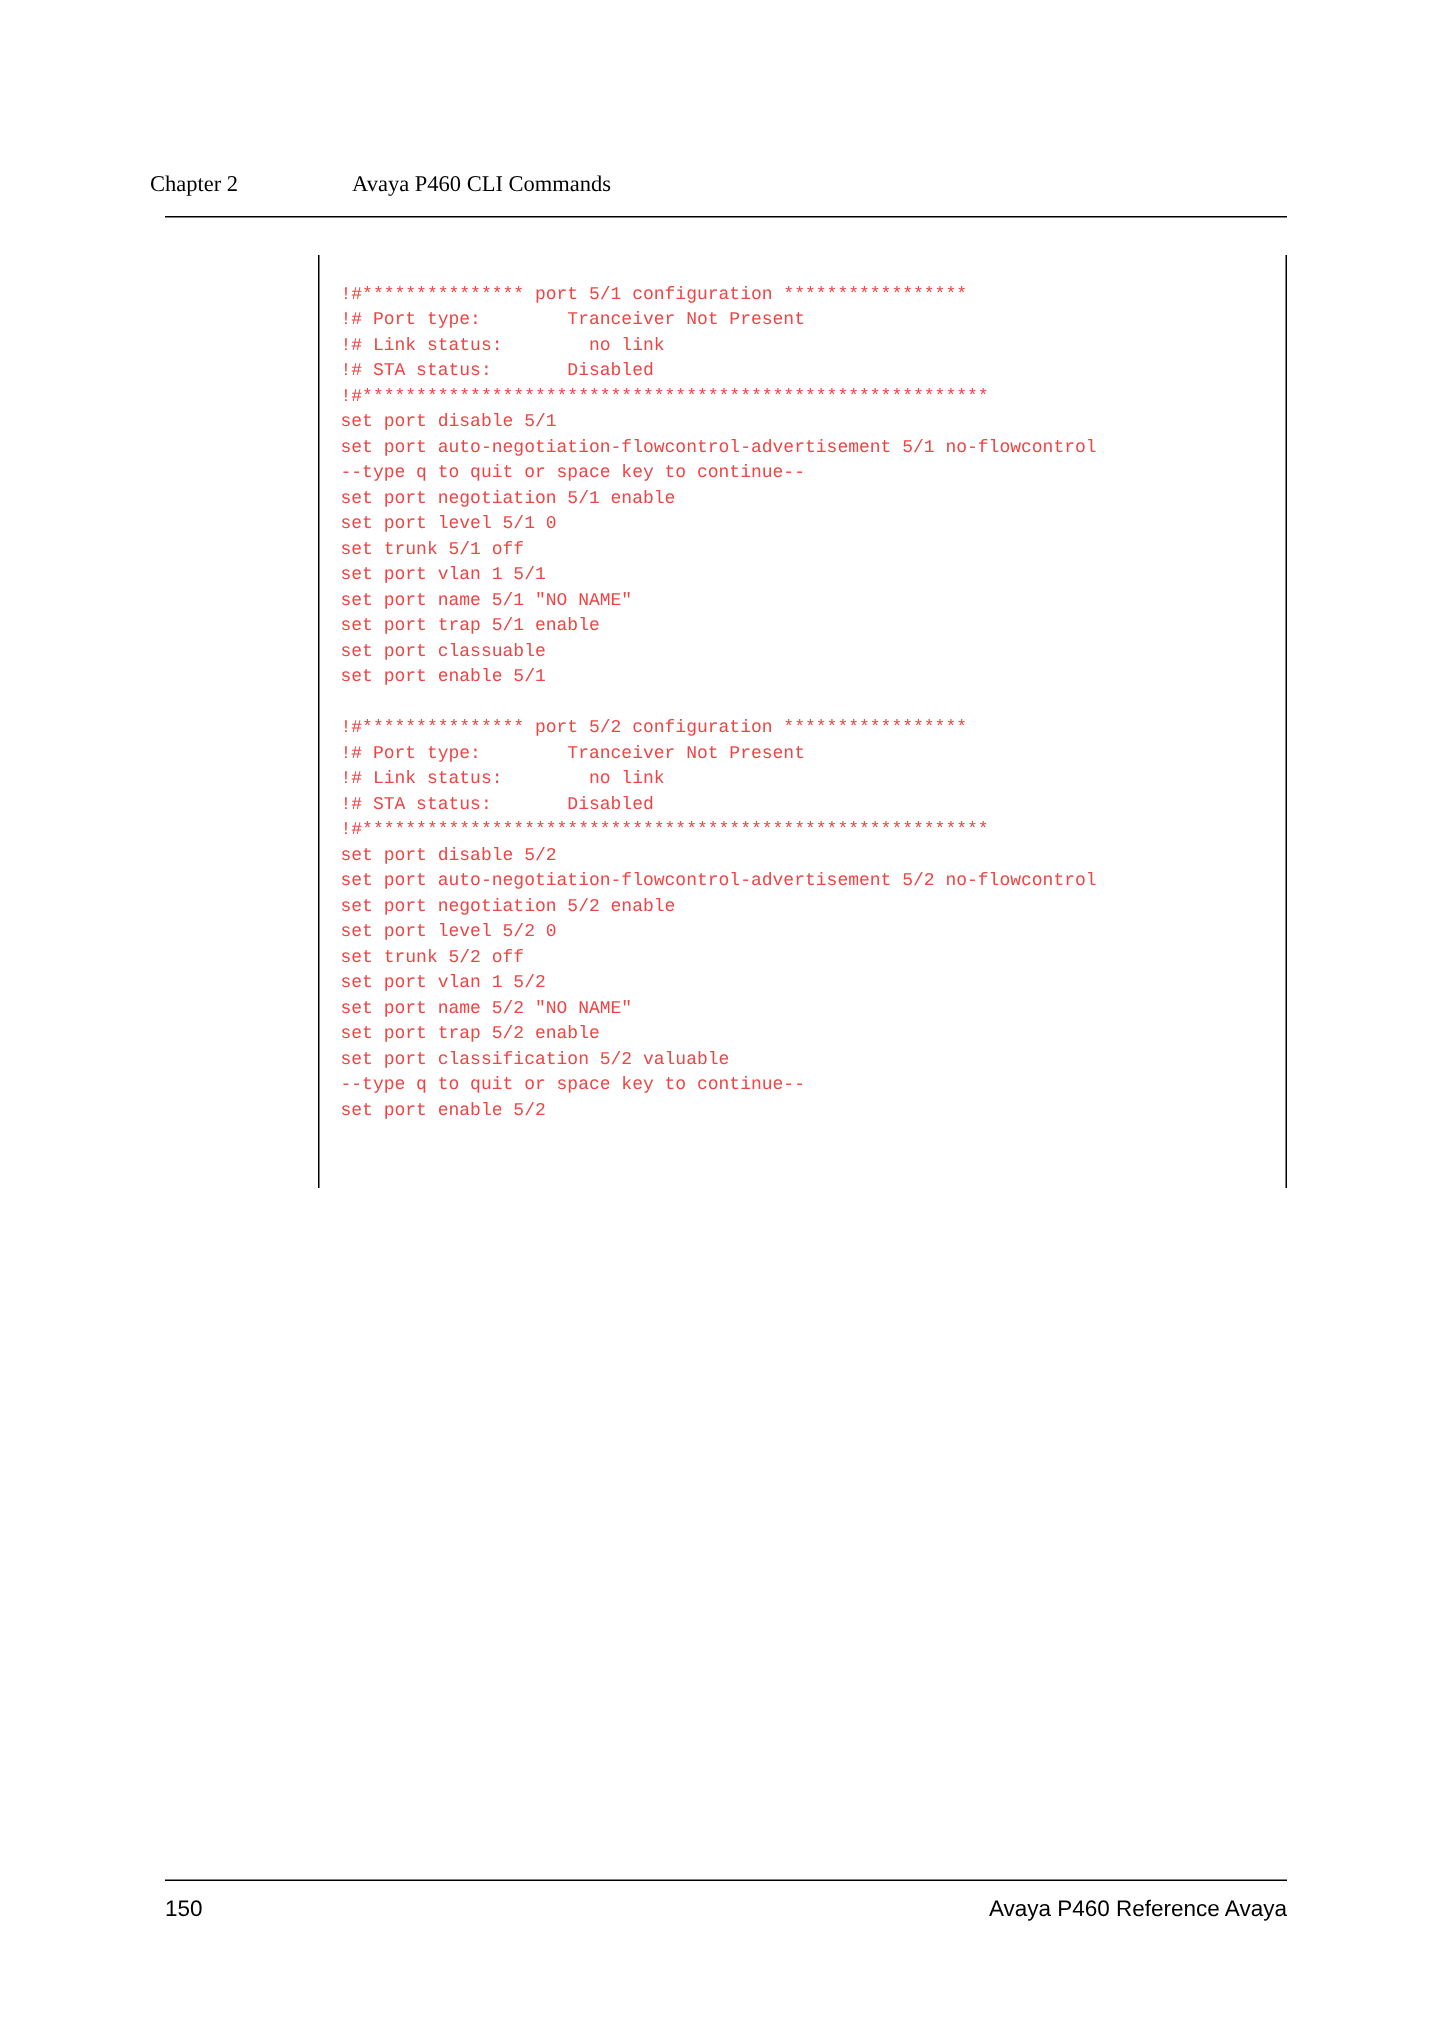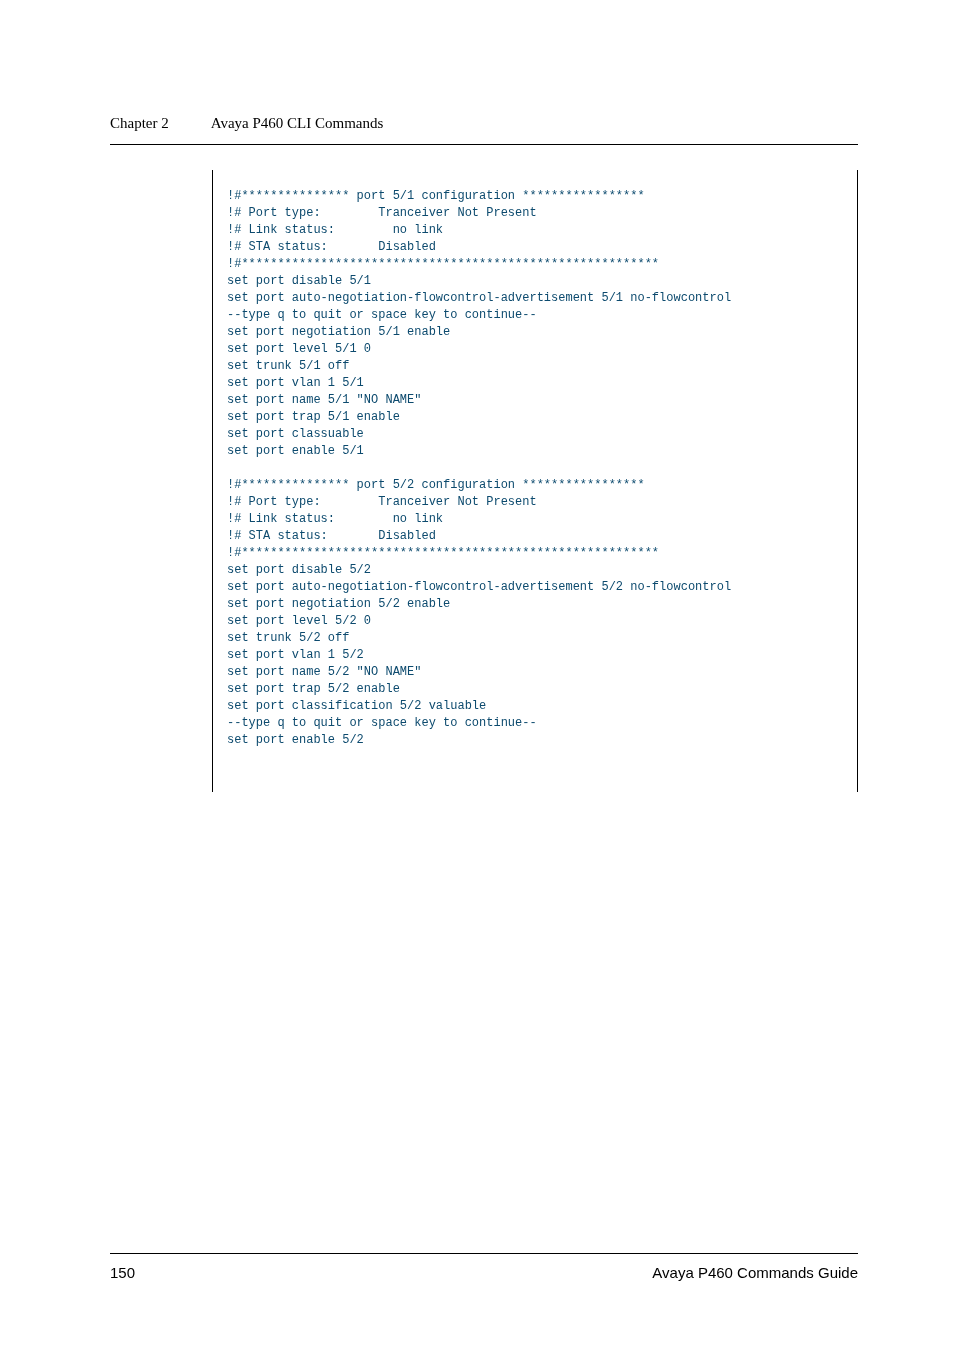--- a/index.html
+++ b/index.html
@@ -21,52 +21,53 @@
   }
   .header-line {
     position: absolute;
     left: 110px;
     right: 96px;
     top: 144px;
     border-bottom: 1px solid #000;
   }
   .header-row {
     position: absolute;
-    left: 110px;
+    left: 100px;
     right: 96px;
     top: 115px;
     display: flex;
     align-items: baseline;
     font-size: 15px;
+    gap: 48px;
   }
   .chapter-label {
     font-family: Georgia, 'Times New Roman', serif;
   }
   .chapter-title {
-    margin-left: 42px;
+    margin-left: 28px;
     font-family: Georgia, 'Times New Roman', serif;
   }
   .code-block {
     position: absolute;
     left: 212px;
     right: 96px;
     top: 170px;
     border-left: 1px solid #000;
     border-right: 1px solid #000;
     padding: 18px 14px 18px 14px;
     box-sizing: border-box;
     height: 622px;
   }
   pre.terminal {
     margin: 0;
     font-family: 'Courier New', Courier, monospace;
     font-size: 12px;
     line-height: 17px;
     white-space: pre;
-    color: #0c4a6e;
+    color: #ef4444;
   }
   .footer {
     position: absolute;
     left: 110px;
     right: 96px;
     bottom: 70px;
     border-top: 1px solid #000;
     padding-top: 10px;
     display: flex;
     justify-content: space-between;
@@ -116,16 +117,16 @@
 set port vlan 1 5/2
 set port name 5/2 "NO NAME"
 set port trap 5/2 enable
 set port classification 5/2 valuable
 --type q to quit or space key to continue--
 set port enable 5/2</pre>
   </div>
 
   <div class="footer">
     <span>150</span>
-    <span>Avaya P460 Commands Guide</span>
+    <span>Avaya P460 Reference Avaya</span>
   </div>
 
 </div>
 
 </body></html>

